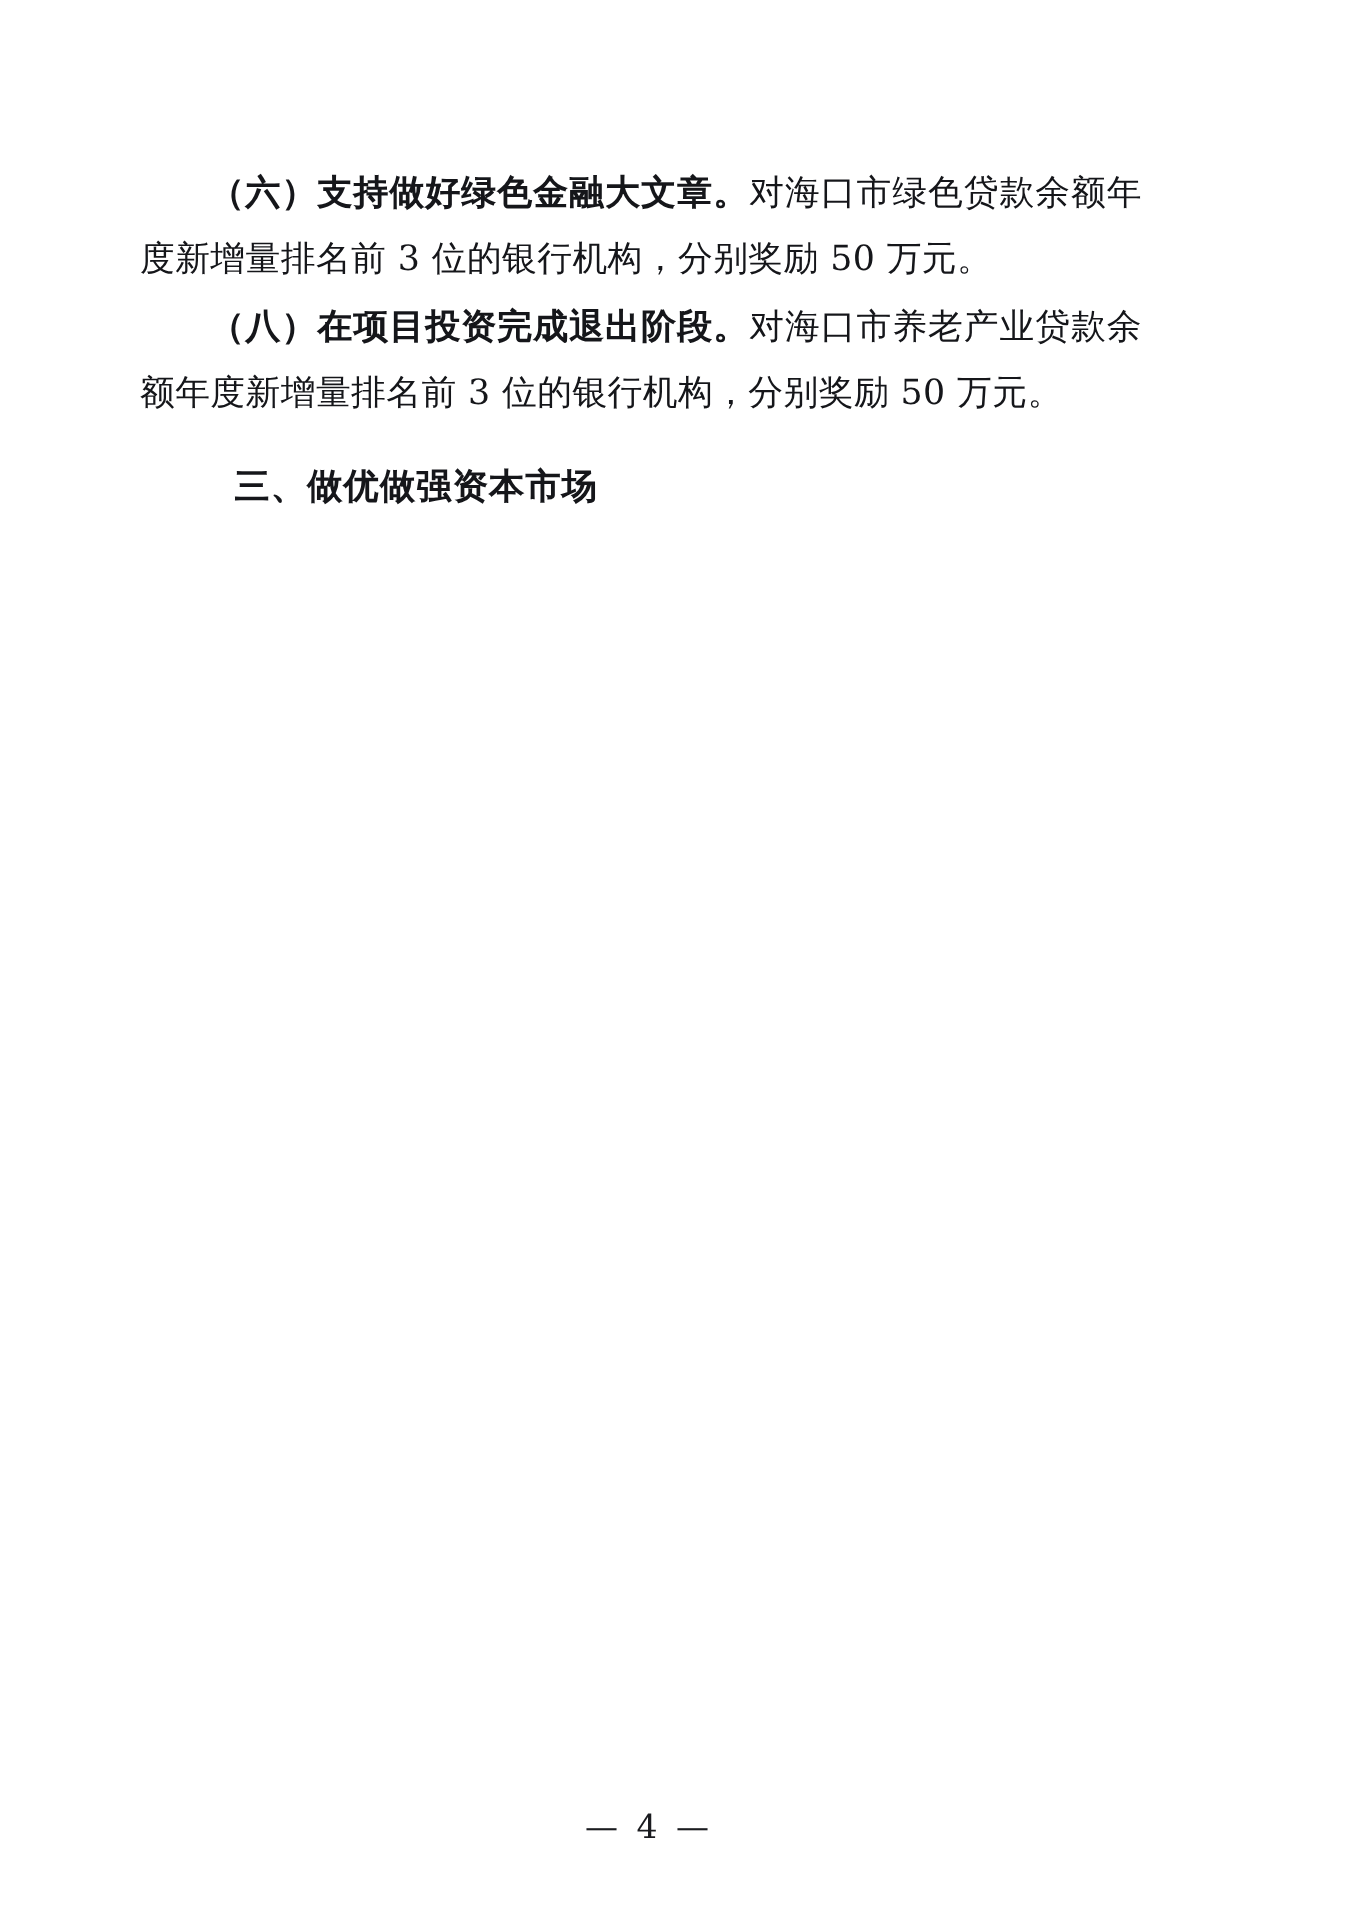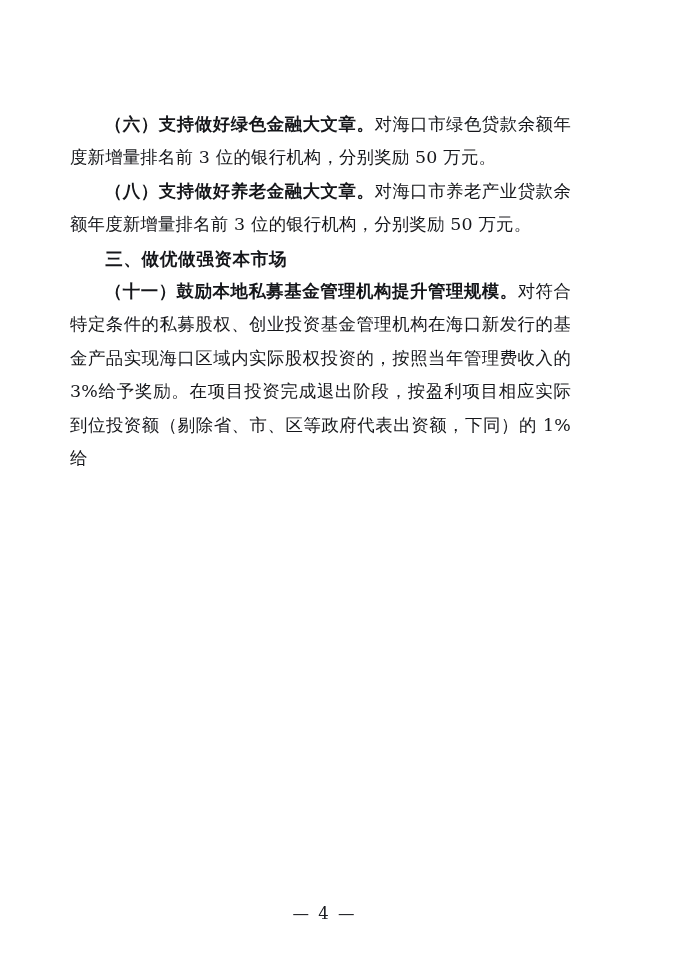--- a/index.html
+++ b/index.html
@@ -15,39 +15,39 @@
     position: relative;
     overflow: hidden;
   }
   .page {
     position: absolute;
     left: 0;
     top: 0;
     width: 649px;
     height: 957px;
     box-sizing: border-box;
-    padding: 108px 78px 0 70px;
+    padding: 81px 78px 0 70px;
   }
   .body-text {
     font-size: 17.4px;
     line-height: 33.4px;
     text-align: justify;
     text-justify: inter-ideograph;
     letter-spacing: 0.2px;
   }
   p.para {
     margin: 0;
     text-indent: 2em;
     font-size: 17.4px;
     line-height: 33.4px;
     text-align: justify;
     text-justify: inter-ideograph;
   }
   p.heading {
-    margin: 0;
+    margin: 12px;
     text-indent: 2em;
     font-size: 17.6px;
     line-height: 33.4px;
     font-weight: 700;
     letter-spacing: 0.6px;
   }
   .lead {
     font-weight: 700;
     letter-spacing: 0.3px;
   }
@@ -68,30 +68,27 @@
 <div class="page">
 
   <div class="body-text">
 
     <p class="para">
       <span class="lead">（六）支持做好绿色金融大文章。</span><span>对海口市绿色贷款余额年度新增量排名前 3 位的银行机构，分别奖励 50 万元。</span>
     </p>
 
 
     <p class="para">
-      <span class="lead">（八）支持做好养老金融大文章。</span><span>对海口市养老产业贷款余额年度新增量排名前 3 位的银行机构，分别奖励 50 万元。</span>
+      <span class="lead">（八）在项目投资完成退出阶段。</span><span>对海口市养老产业贷款余额年度新增量排名前 3 位的银行机构，分别奖励 50 万元。</span>
     </p>
 
 
 
     <p class="heading">
       <span>三、做优做强资本市场</span>
     </p>
 
-    <p class="para">
-      <span class="lead">（十一）鼓励本地私募基金管理机构提升管理规模。</span><span>对符合特定条件的私募股权、创业投资基金管理机构在海口新发行的基金产品实现海口区域内实际股权投资的，按照当年管理费收入的3%给予奖励。在项目投资完成退出阶段，按盈利项目相应实际到位投资额（剔除省、市、区等政府代表出资额，下同）的 1%给</span>
-    </p>
 
   </div>
 
   <div class="footer">— 4 —</div>
 
 </div>
 
 </body></html>

